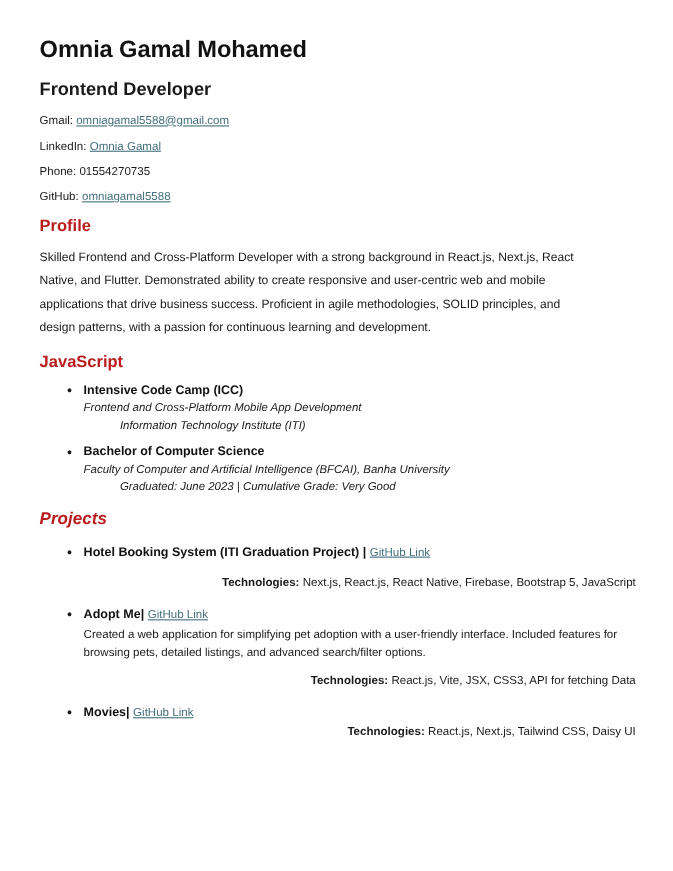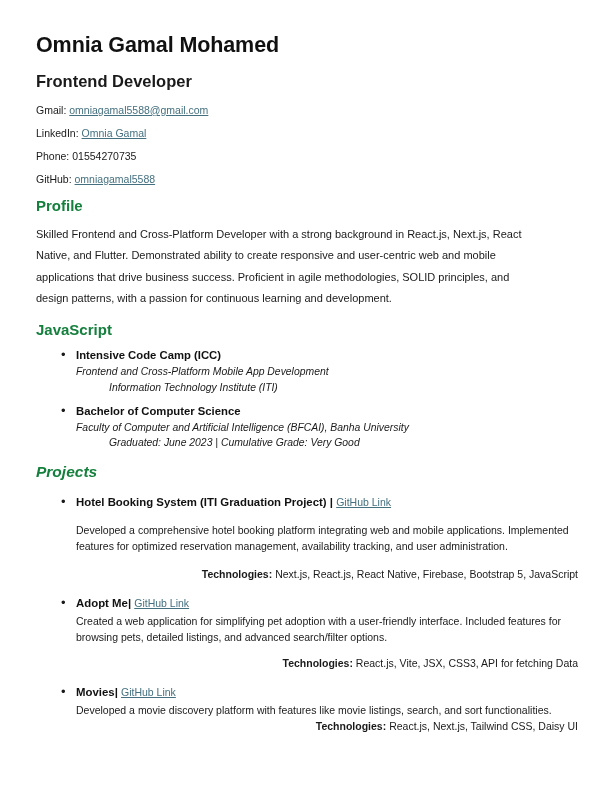--- a/index.html
+++ b/index.html
@@ -54,21 +54,21 @@
   a.link, .link {
     color: #44707f;
     text-decoration: underline;
     text-underline-offset: 1px;
   }
 
   
   .section-heading {
     font-size: 15px;
     font-weight: bold;
-    color: #15803d;
+    color: #b91c1c;
     margin: 0 0 9px 2px;
     line-height: 1.1;
   }
   .section {
     margin-top: 12px;
   }
   #section-projects .section-heading {
     font-size: 15.5px;
     margin-bottom: 14px;
     font-style: italic;
@@ -218,21 +218,20 @@
   <div class="section" id="section-projects">
     <h3 class="section-heading">Projects</h3>
     <ul class="bullets" id="projects-list">
 
       <li>
         <div class="proj-title-row">
           <span>Hotel Booking System (ITI Graduation Project)</span>
           <span class="proj-sep">|</span>
           <a class="link" href="#">GitHub Link</a>
         </div>
-        <p class="proj-desc gap-before">Developed a comprehensive hotel booking platform integrating web and mobile applications. Implemented features for optimized reservation management, availability tracking, and user administration.</p>
         <p class="proj-tech gap-before">
           <span class="tech-label">Technologies:</span>
           <span>Next.js, React.js, React Native, Firebase, Bootstrap 5, JavaScript</span>
         </p>
       </li>
 
       <li>
         <div class="proj-title-row"><span>Adopt Me</span><span class="proj-sep">|</span>
           <a class="link" href="#">GitHub Link</a>
         </div>
@@ -241,21 +240,20 @@
           <span class="tech-label">Technologies:</span>
           <span>React.js, Vite, JSX, CSS3, API for fetching Data</span>
         </p>
       </li>
 
       <li>
         <div class="proj-title-row">
           <span>Movies</span><span class="proj-sep">|</span>
           <a class="link" href="#">GitHub Link</a>
         </div>
-        <p class="proj-desc">Developed a movie discovery platform with features like movie listings, search, and sort functionalities.</p>
         <p class="proj-tech">
           <span class="tech-label">Technologies:</span>
           <span>React.js, Next.js, Tailwind CSS, Daisy UI</span>
         </p>
       </li>
 
     </ul>
   </div>
 
 </div>

